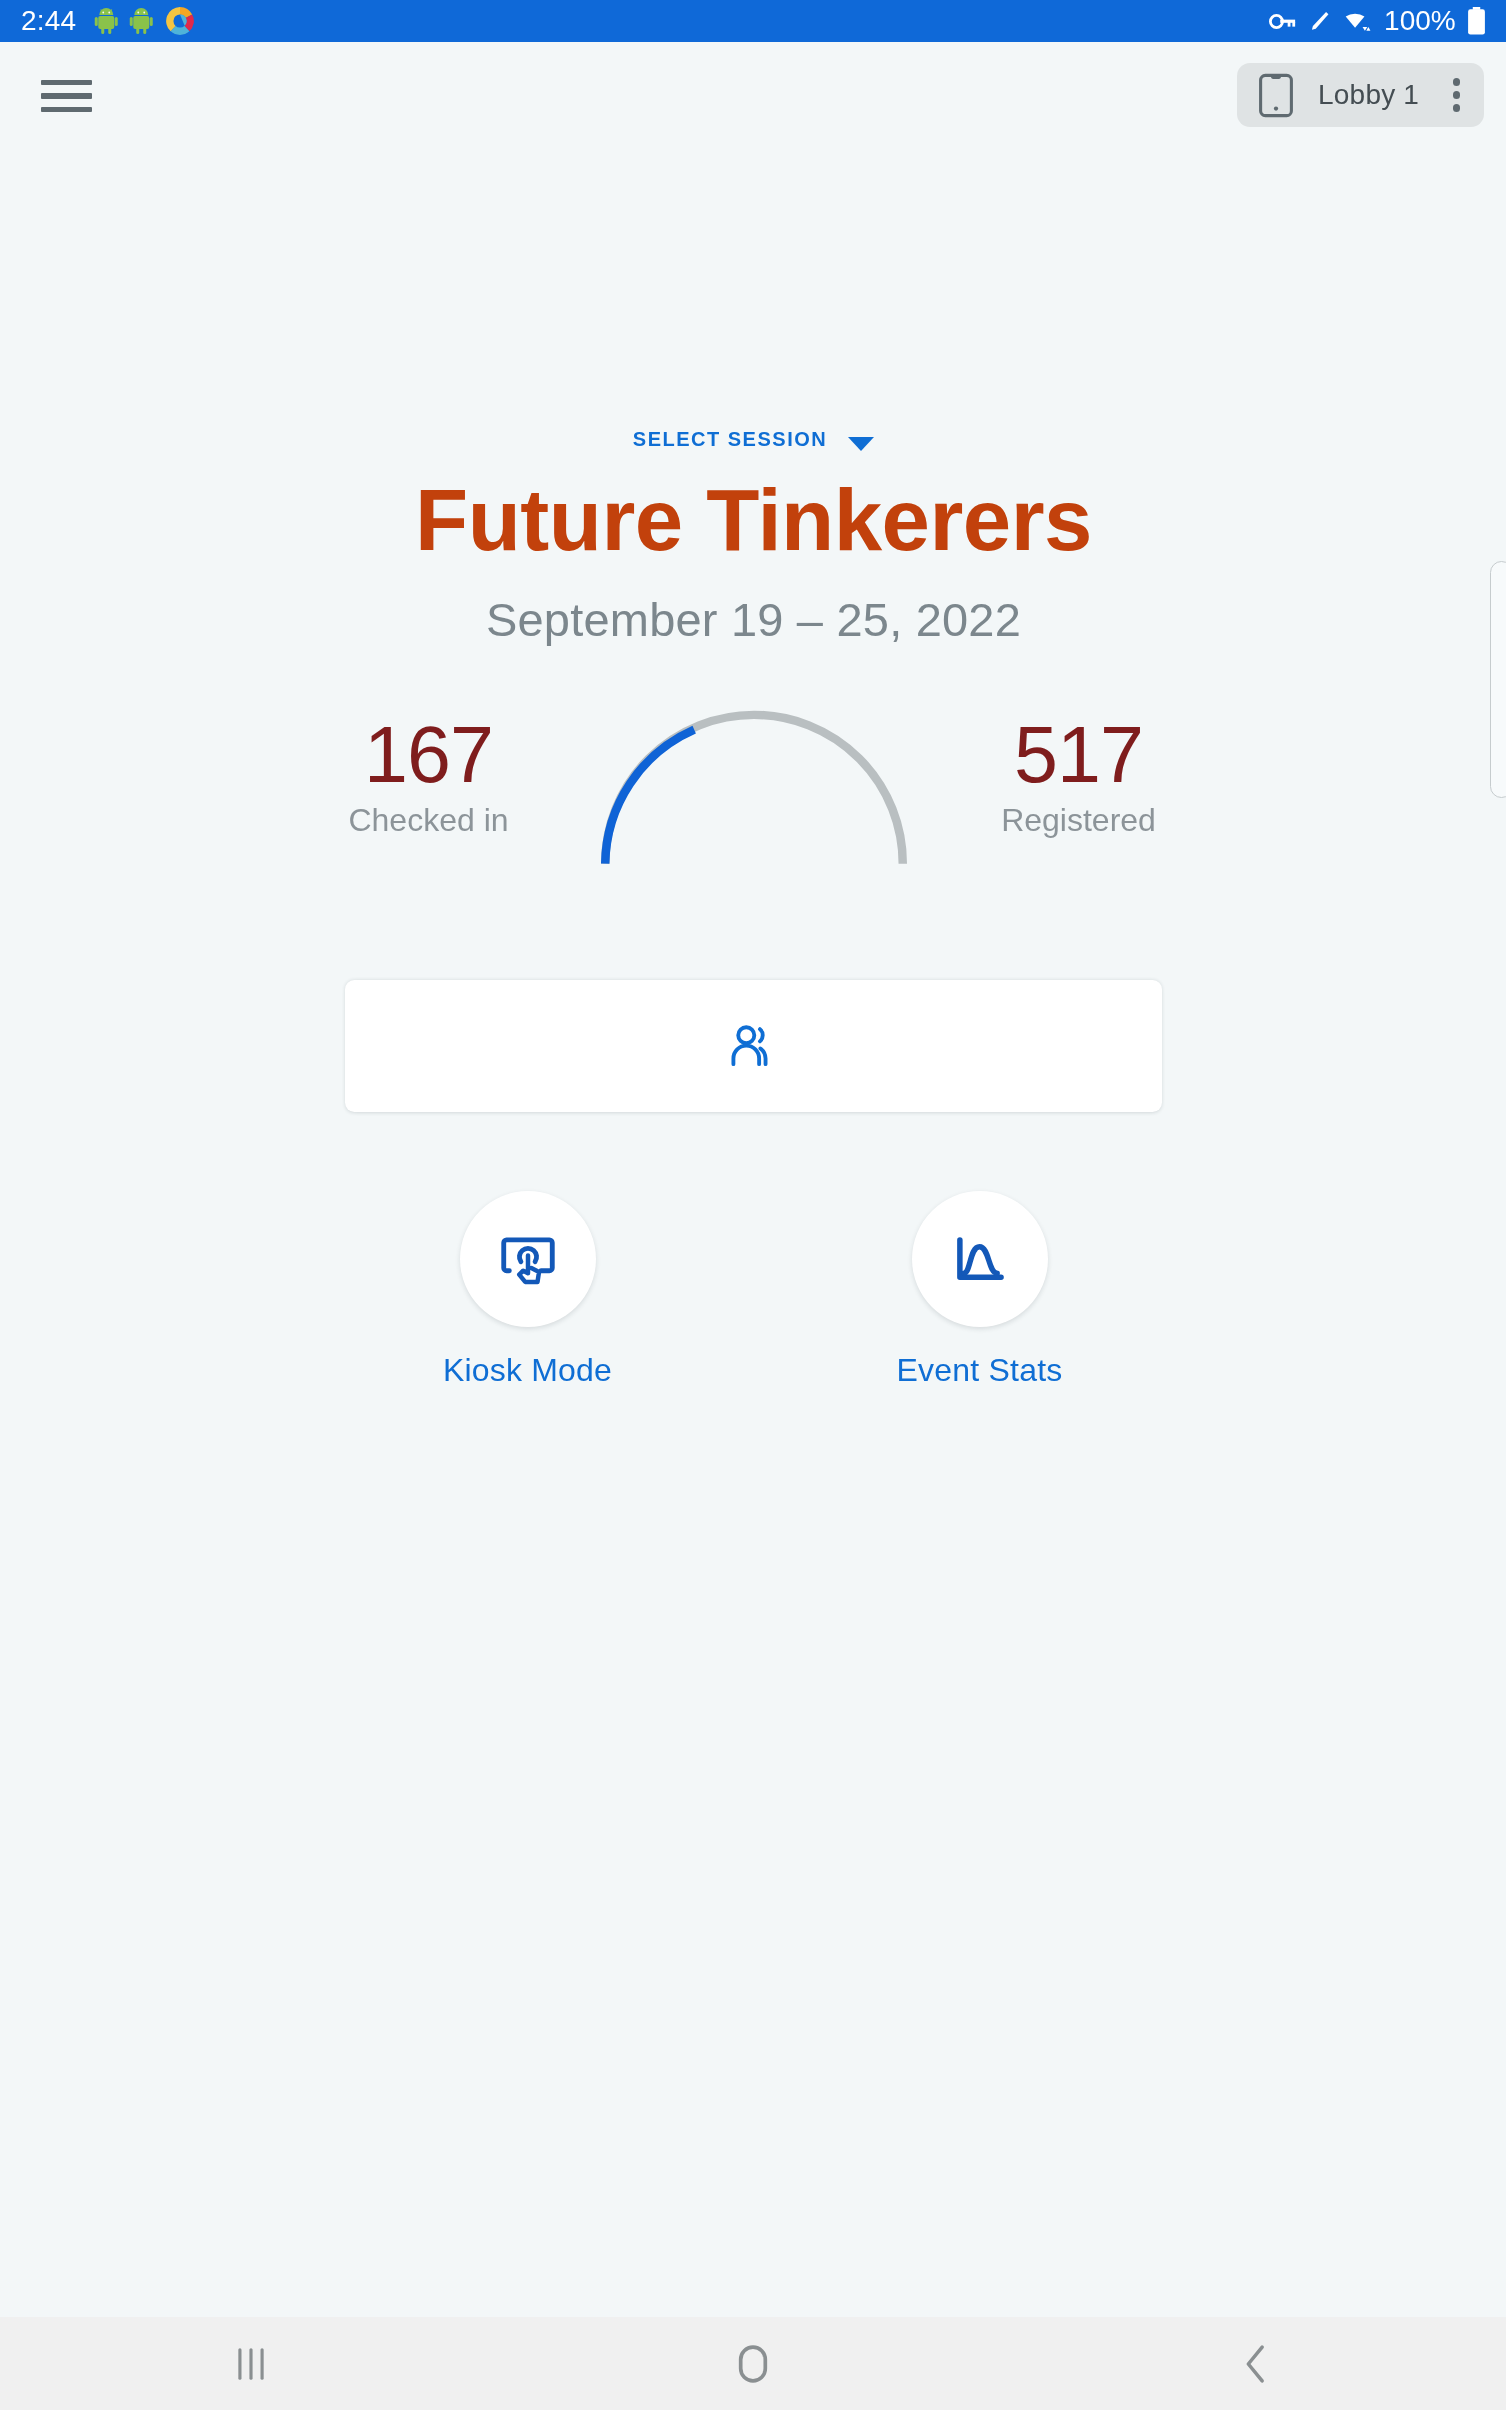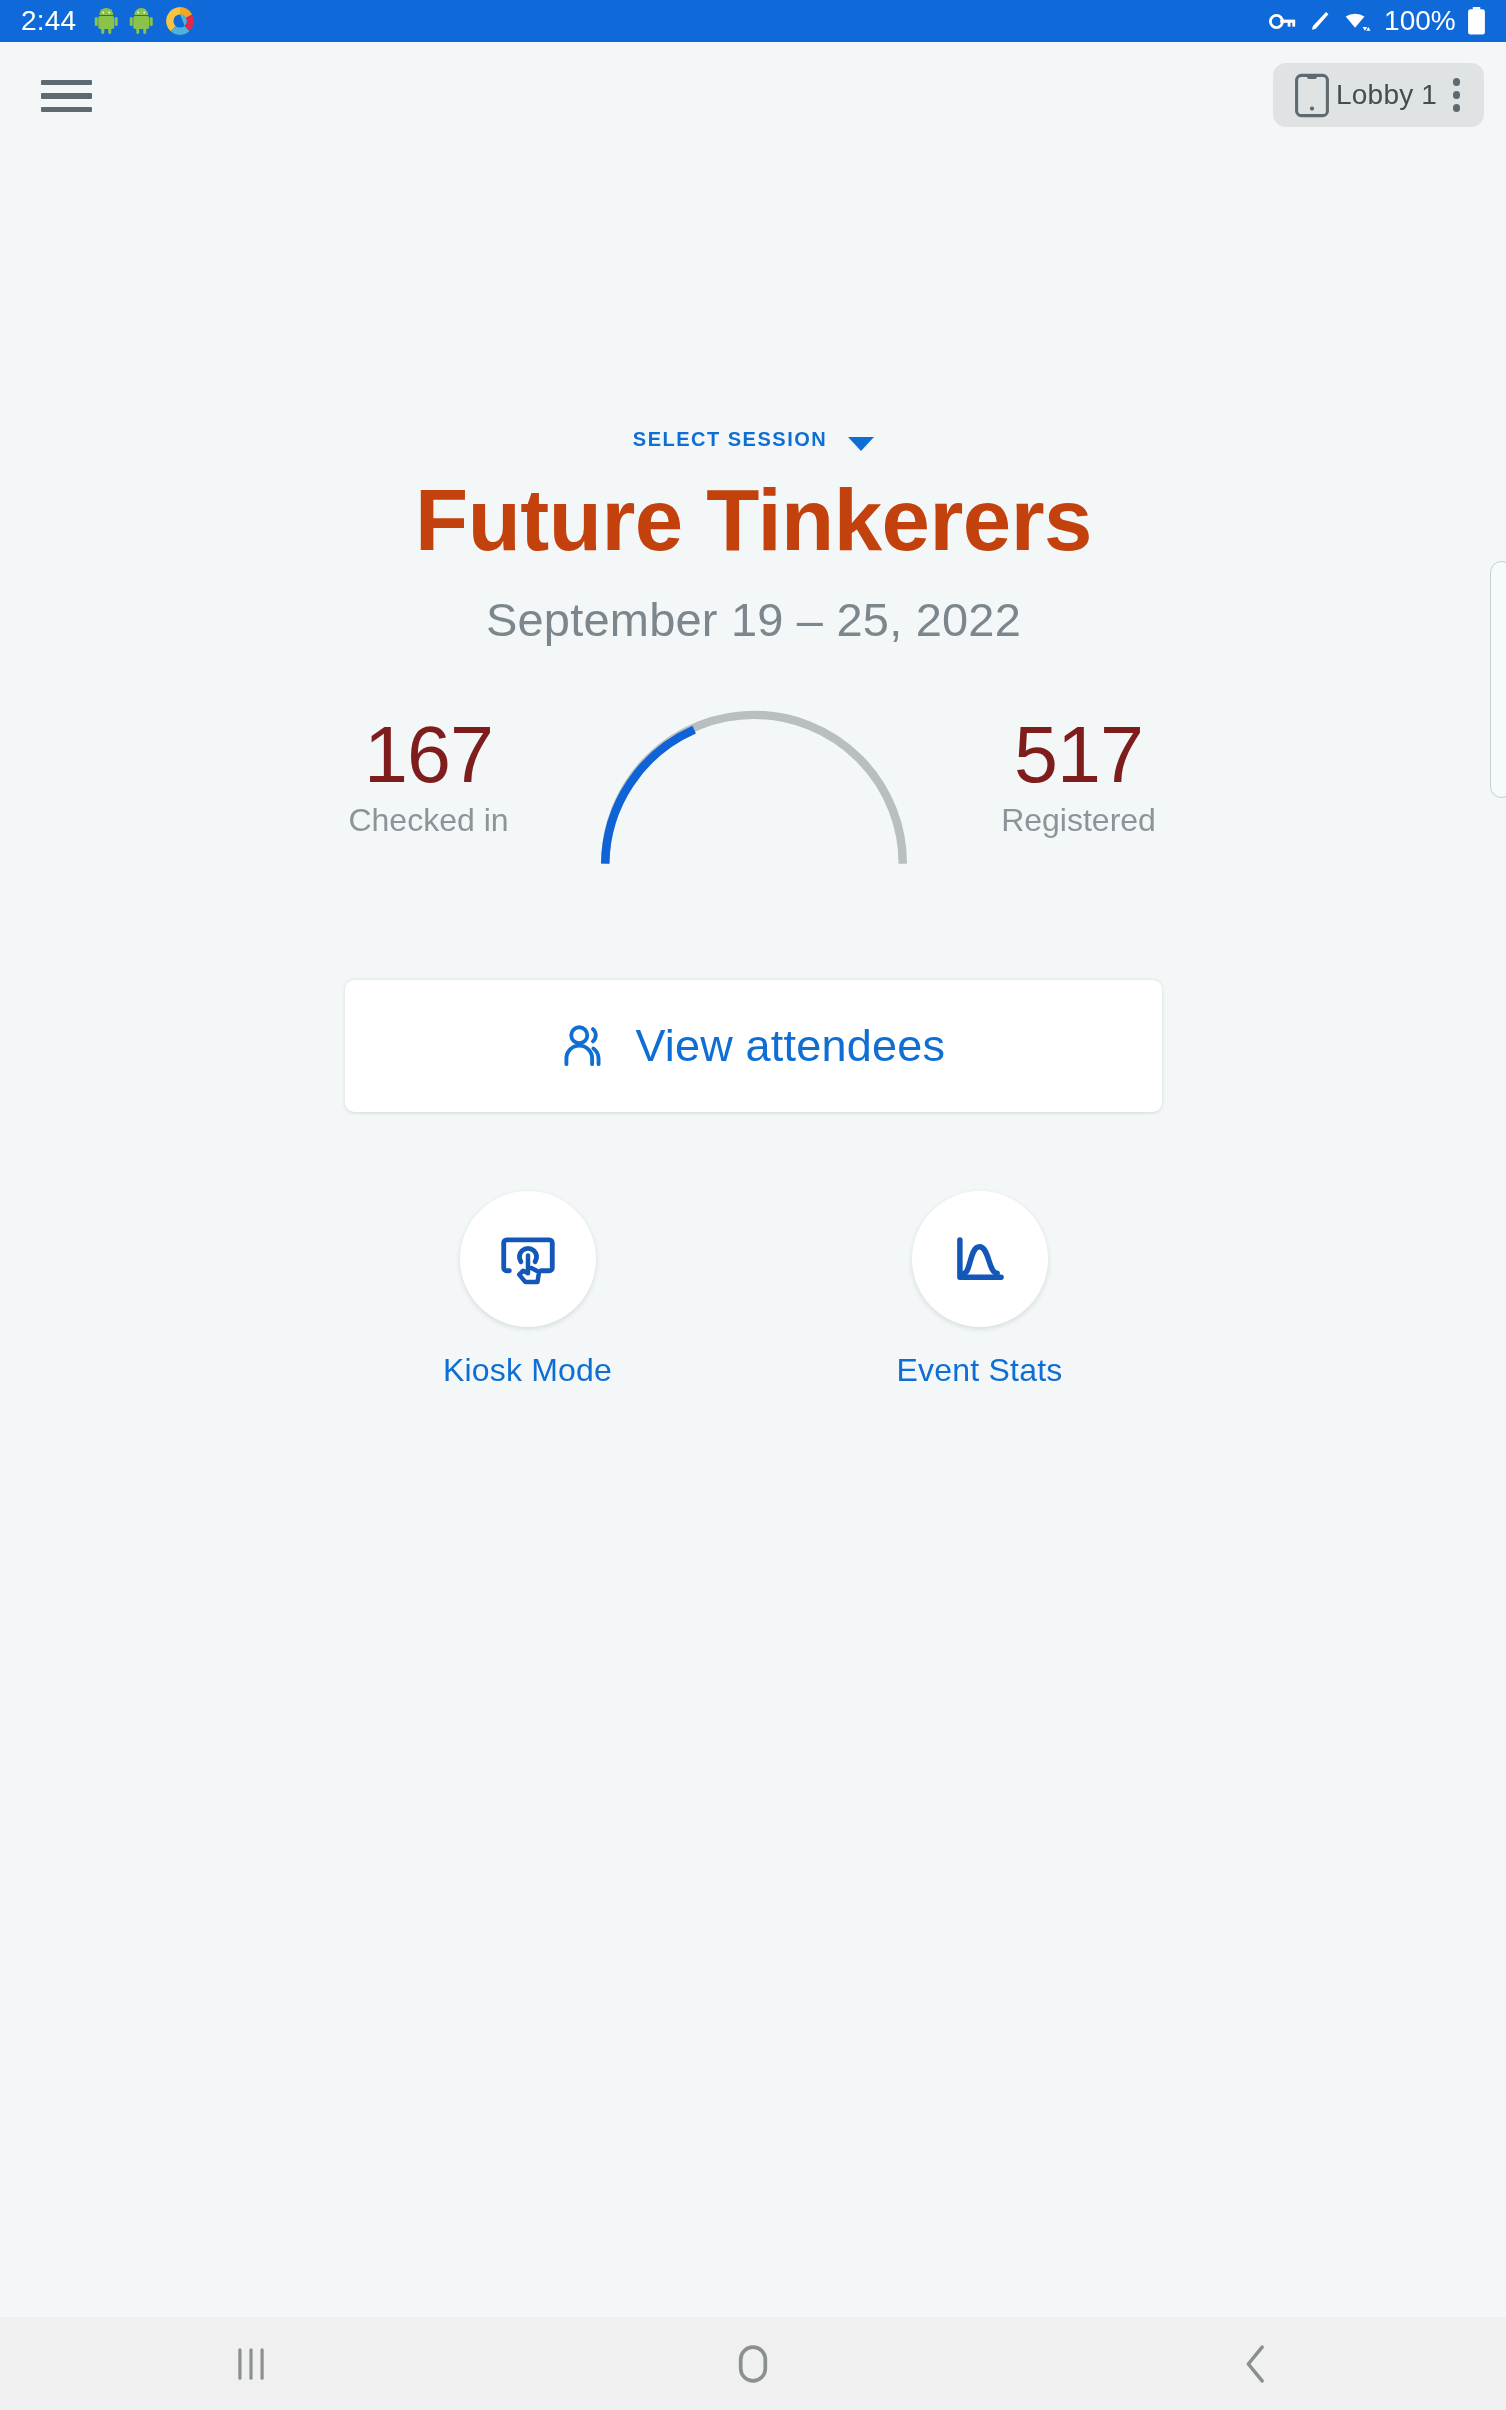--- a/index.html
+++ b/index.html
@@ -62,21 +62,21 @@
     width: 51px;
     border-radius: 0.9px;
     background: #5f6a70;
   }
   .device-chip {
     position: absolute;
     right: 22.6px; top: 21px;
     height: 64px;
     display: flex;
     align-items: center;
-    gap: 6px;
+    gap: 24px;
     padding: 0 15px 0 21px;
     background: #dfe3e4;
     border-radius: 13px;
     cursor: pointer;
   }
   .device-chip .label {
     font-size: 28px;
     color: #444d52;
     letter-spacing: 0.2px;
   }
@@ -373,21 +373,20 @@
     
     <div class="attendees-card">
       <span class="ic">
         <svg width="49" height="45" viewBox="0 0 30 28">
           <circle cx="10.5" cy="7" r="5" fill="none" stroke="#0f6ed4" stroke-width="2.4"></circle>
           <path d="M2.5 25 v-3.5 a8 8 0 0 1 16 0 v3.5" fill="none" stroke="#0f6ed4" stroke-width="2.4" stroke-linecap="round"></path>
           <path d="M19 3.2 a5 5 0 0 1 0 7.6" fill="none" stroke="#0f6ed4" stroke-width="2.4" stroke-linecap="round"></path>
           <path d="M22.5 25 v-3.5 a8 8 0 0 0 -3.2 -6.3" fill="none" stroke="#0f6ed4" stroke-width="2.4" stroke-linecap="round"></path>
         </svg>
       </span>
-      <span class="label">View attendees</span>
     </div>
 
     
     <div class="actions">
 
 
       <div class="action">
         <div class="bubble">
           <span class="ic">
             <svg width="56" height="53" viewBox="0 0 30 28">

